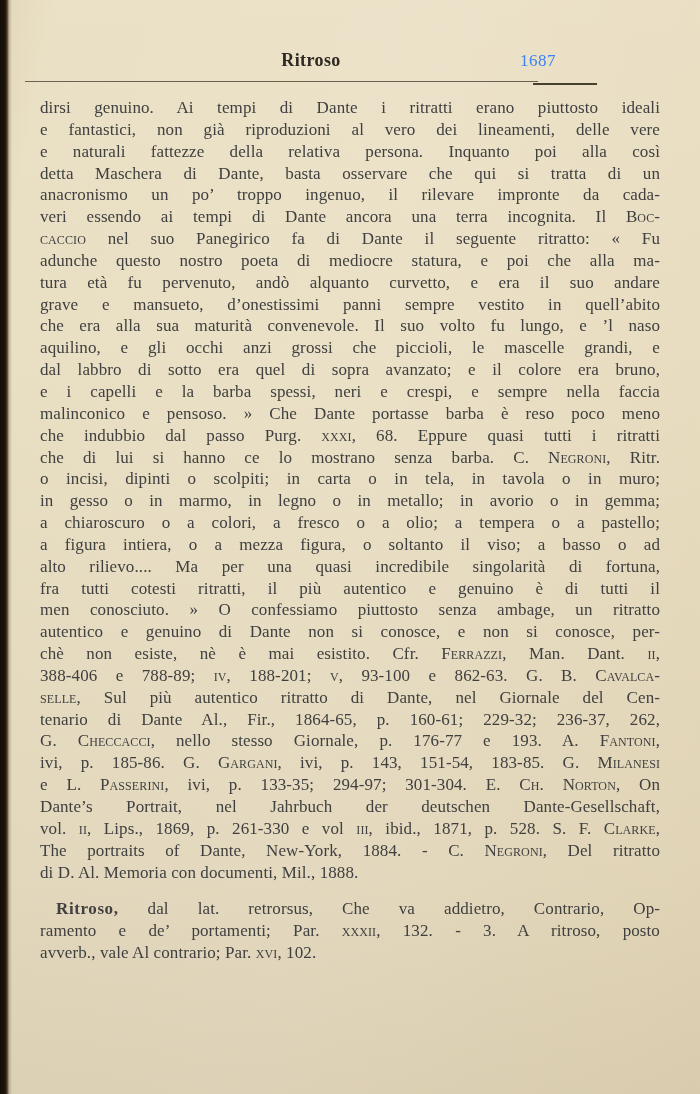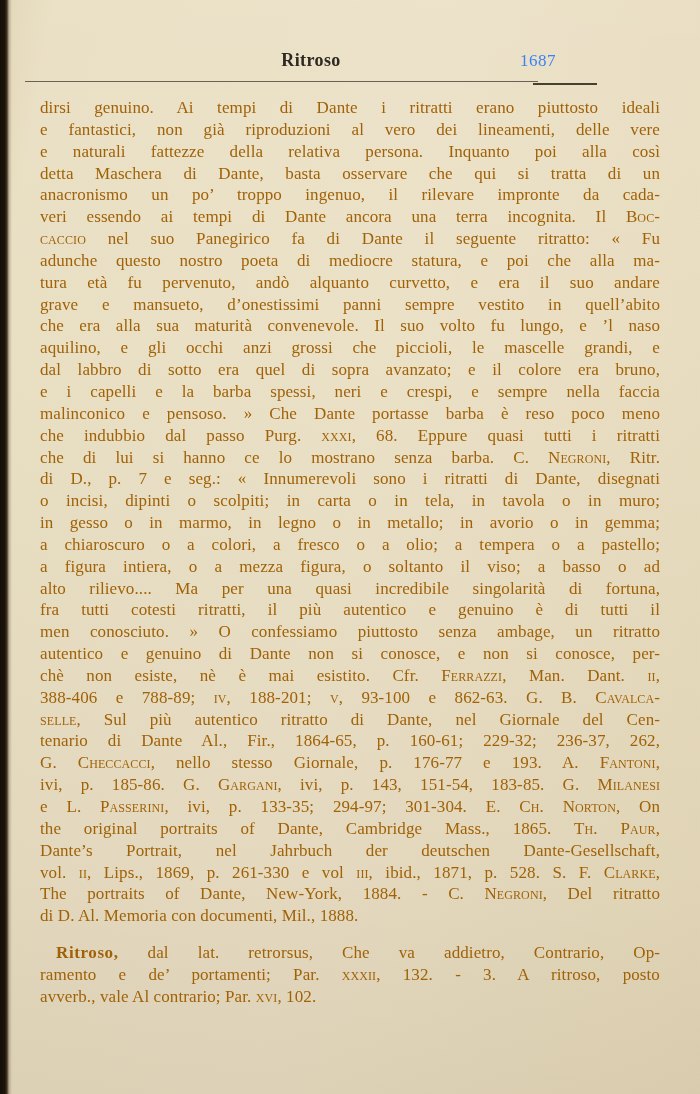--- a/index.html
+++ b/index.html
@@ -30,21 +30,21 @@
     position: absolute; left: 25px; top: 81px; width: 513px; height: 1px;
     background: #6b6252;
   }
   .head-rule-seg {
     position: absolute; left: 533px; top: 83px; width: 64px; height: 2px;
     background: #46402f;
   }
 
   .text-block {
     position: absolute; left: 40px; top: 97px; width: 620px;
-    font-size: 17px; line-height: 21.85px; color: #a16207;
+    font-size: 17px; line-height: 21.85px; color: #404040;
     letter-spacing: 0.1px;
   }
   .line {
     text-align: justify;
     text-align-last: justify;
   }
   .line.lastline { text-align-last: left; }
   .para.indent .line:first-child { text-indent: 16px; }
   .para + .para { margin-top: 15px; }
 
@@ -75,37 +75,35 @@
         <div class="line"><span>adunche questo nostro poeta di mediocre statura, e poi che alla ma-</span></div>
         <div class="line"><span>tura età fu pervenuto, andò alquanto curvetto, e era il suo andare</span></div>
         <div class="line"><span>grave e mansueto, d’onestissimi panni sempre vestito in quell’abito</span></div>
         <div class="line"><span>che era alla sua maturità convenevole. Il suo volto fu lungo, e ’l naso</span></div>
         <div class="line"><span>aquilino, e gli occhi anzi grossi che piccioli, le mascelle grandi, e</span></div>
         <div class="line"><span>dal labbro di sotto era quel di sopra avanzato; e il colore era bruno,</span></div>
         <div class="line"><span>e i capelli e la barba spessi, neri e crespi, e sempre nella faccia</span></div>
         <div class="line"><span>malinconico e pensoso. » Che Dante portasse barba è reso poco meno</span></div>
         <div class="line"><span>che indubbio dal passo </span><span class="it">Purg.</span><span> </span><span class="sc">xxxi</span><span>, 68. Eppure quasi tutti i ritratti</span></div>
         <div class="line"><span>che di lui si hanno ce lo mostrano senza barba. C. </span><span class="sc">Negroni</span><span>, </span><span class="it">Ritr.</span></div>
-        <div class="line"><span class="it">di D.,</span><span> p. 7 e seg.: « Innumerevoli sono i ritratti di Dante, disegnati</span></div>
         <div class="line"><span>o incisi, dipinti o scolpiti; in carta o in tela, in tavola o in muro;</span></div>
         <div class="line"><span>in gesso o in marmo, in legno o in metallo; in avorio o in gemma;</span></div>
         <div class="line"><span>a chiaroscuro o a colori, a fresco o a olio; a tempera o a pastello;</span></div>
         <div class="line"><span>a figura intiera, o a mezza figura, o soltanto il viso; a basso o ad</span></div>
         <div class="line"><span>alto rilievo.... Ma per una quasi incredibile singolarità di fortuna,</span></div>
         <div class="line"><span>fra tutti cotesti ritratti, il più autentico e genuino è di tutti il</span></div>
         <div class="line"><span>men conosciuto. » O confessiamo piuttosto senza ambage, un ritratto</span></div>
         <div class="line"><span>autentico e genuino di Dante non si conosce, e non si conosce, per-</span></div>
         <div class="line"><span>chè non esiste, nè è mai esistito. Cfr. </span><span class="sc">Ferrazzi</span><span>, </span><span class="it">Man. Dant.</span><span> </span><span class="sc">ii</span><span>,</span></div>
         <div class="line"><span>388-406 e 788-89; </span><span class="sc">iv</span><span>, 188-201; </span><span class="sc">v</span><span>, 93-100 e 862-63. G. B. </span><span class="sc">Cavalca-</span></div>
         <div class="line"><span class="sc">selle</span><span>, </span><span class="it">Sul più autentico ritratto di Dante,</span><span> nel </span><span class="it">Giornale del Cen-</span></div>
         <div class="line"><span class="it">tenario di Dante Al.,</span><span> Fir., 1864-65, p. 160-61; 229-32; 236-37, 262,</span></div>
         <div class="line"><span>G. </span><span class="sc">Checcacci</span><span>, nello stesso </span><span class="it">Giornale,</span><span> p. 176-77 e 193. A. </span><span class="sc">Fantoni</span><span>,</span></div>
         <div class="line"><span>ivi, p. 185-86. G. </span><span class="sc">Gargani</span><span>, ivi, p. 143, 151-54, 183-85. G. </span><span class="sc">Milanesi</span></div>
         <div class="line"><span>e L. </span><span class="sc">Passerini</span><span>, ivi, p. 133-35; 294-97; 301-304. E. </span><span class="sc">Ch. Norton</span><span>, </span><span class="it">On</span></div>
-        <div class="line"><span class="it">the original portraits of Dante,</span><span> Cambridge Mass., 1865. </span><span class="sc">Th. Paur</span><span>,</span></div>
         <div class="line"><span class="it">Dante’s Portrait,</span><span> nel </span><span class="it">Jahrbuch der deutschen Dante-Gesellschaft,</span></div>
         <div class="line"><span>vol. </span><span class="sc">ii</span><span>, Lips., 1869, p. 261-330 e vol </span><span class="sc">iii</span><span>, ibid., 1871, p. 528. S. F. </span><span class="sc">Clarke</span><span>,</span></div>
         <div class="line"><span class="it">The portraits of Dante,</span><span> New-York, 1884. - C. </span><span class="sc">Negroni</span><span>, </span><span class="it">Del ritratto</span></div>
         <div class="line lastline"><span class="it">di D. Al. Memoria con documenti,</span><span> Mil., 1888.</span></div>
       </div>
       <div class="para indent">
         <div class="line"><span class="bd">Ritroso,</span><span> dal lat. </span><span class="it">retrorsus,</span><span> Che va addietro, Contrario, Op-</span></div>
         <div class="line"><span>ramento e de’ portamenti; </span><span class="it">Par.</span><span> </span><span class="sc">xxxii</span><span>, 132. - 3. </span><span class="it">A ritroso,</span><span> posto</span></div>
         <div class="line lastline"><span>avverb., vale Al contrario; </span><span class="it">Par.</span><span> </span><span class="sc">xvi</span><span>, 102.</span></div>
       </div>

